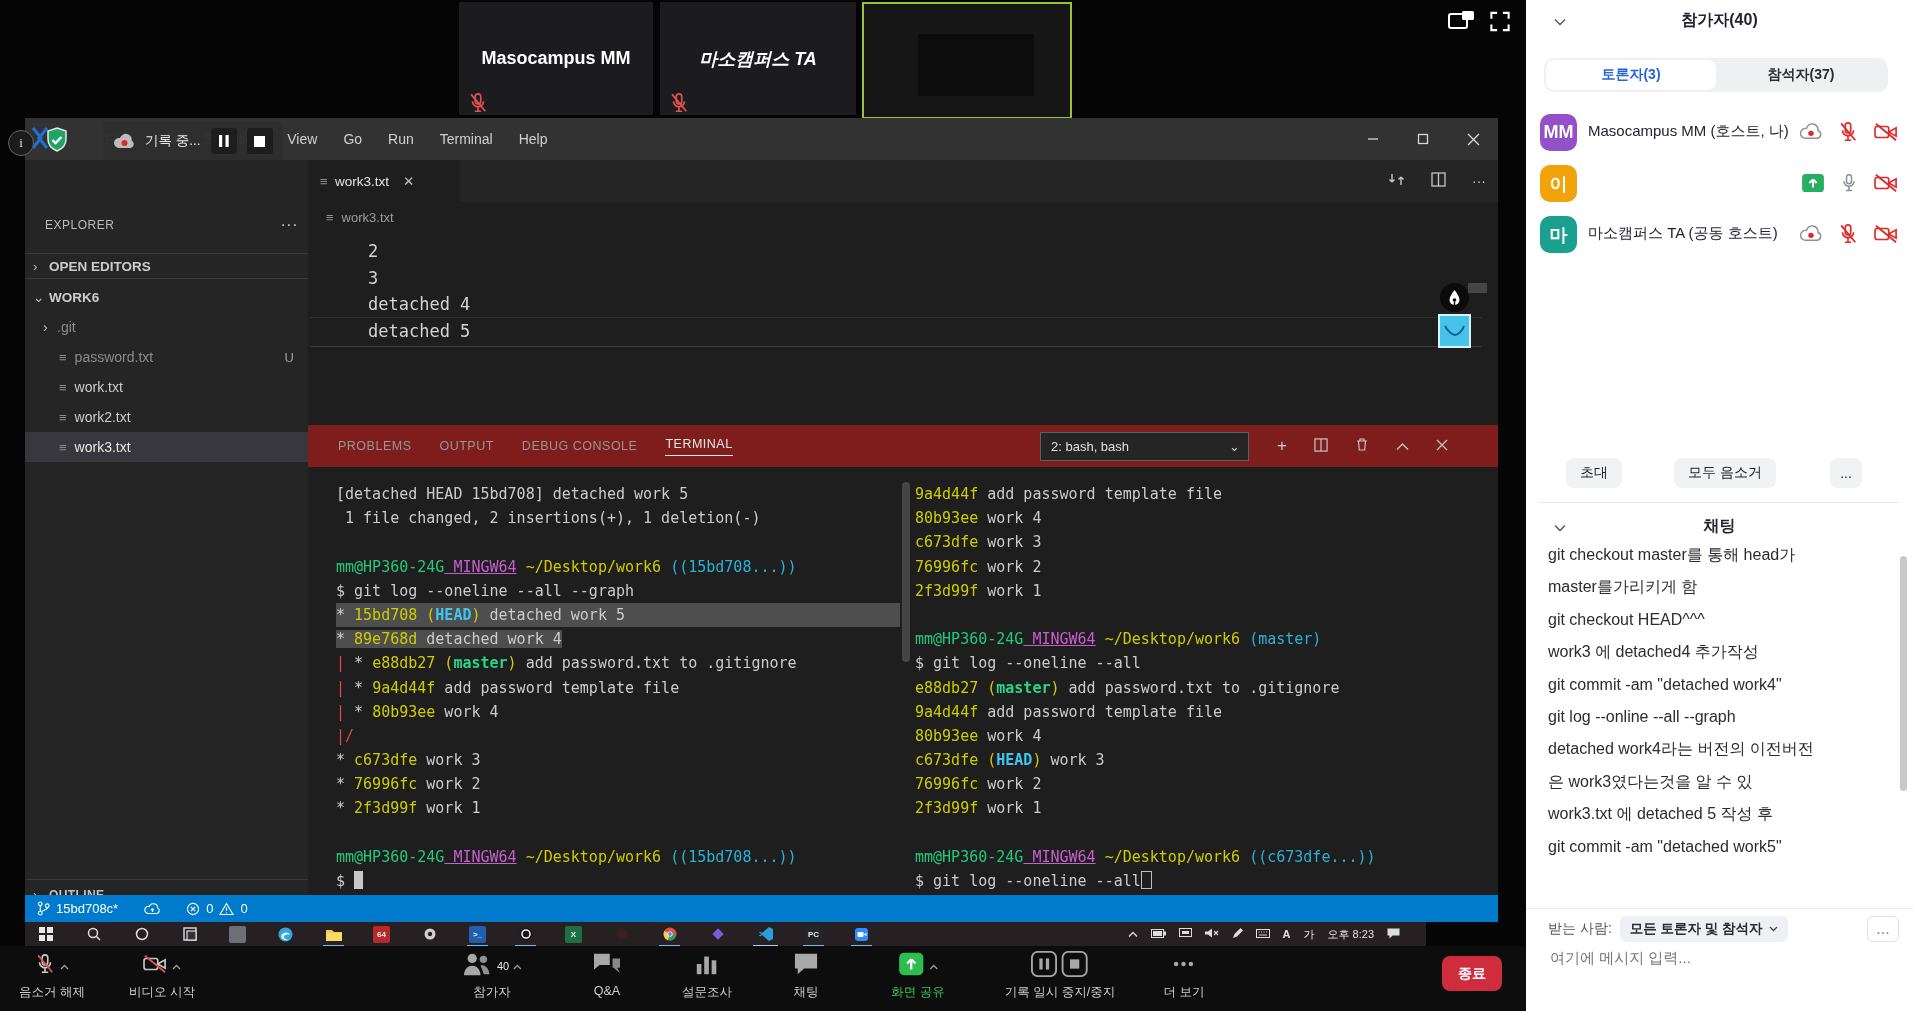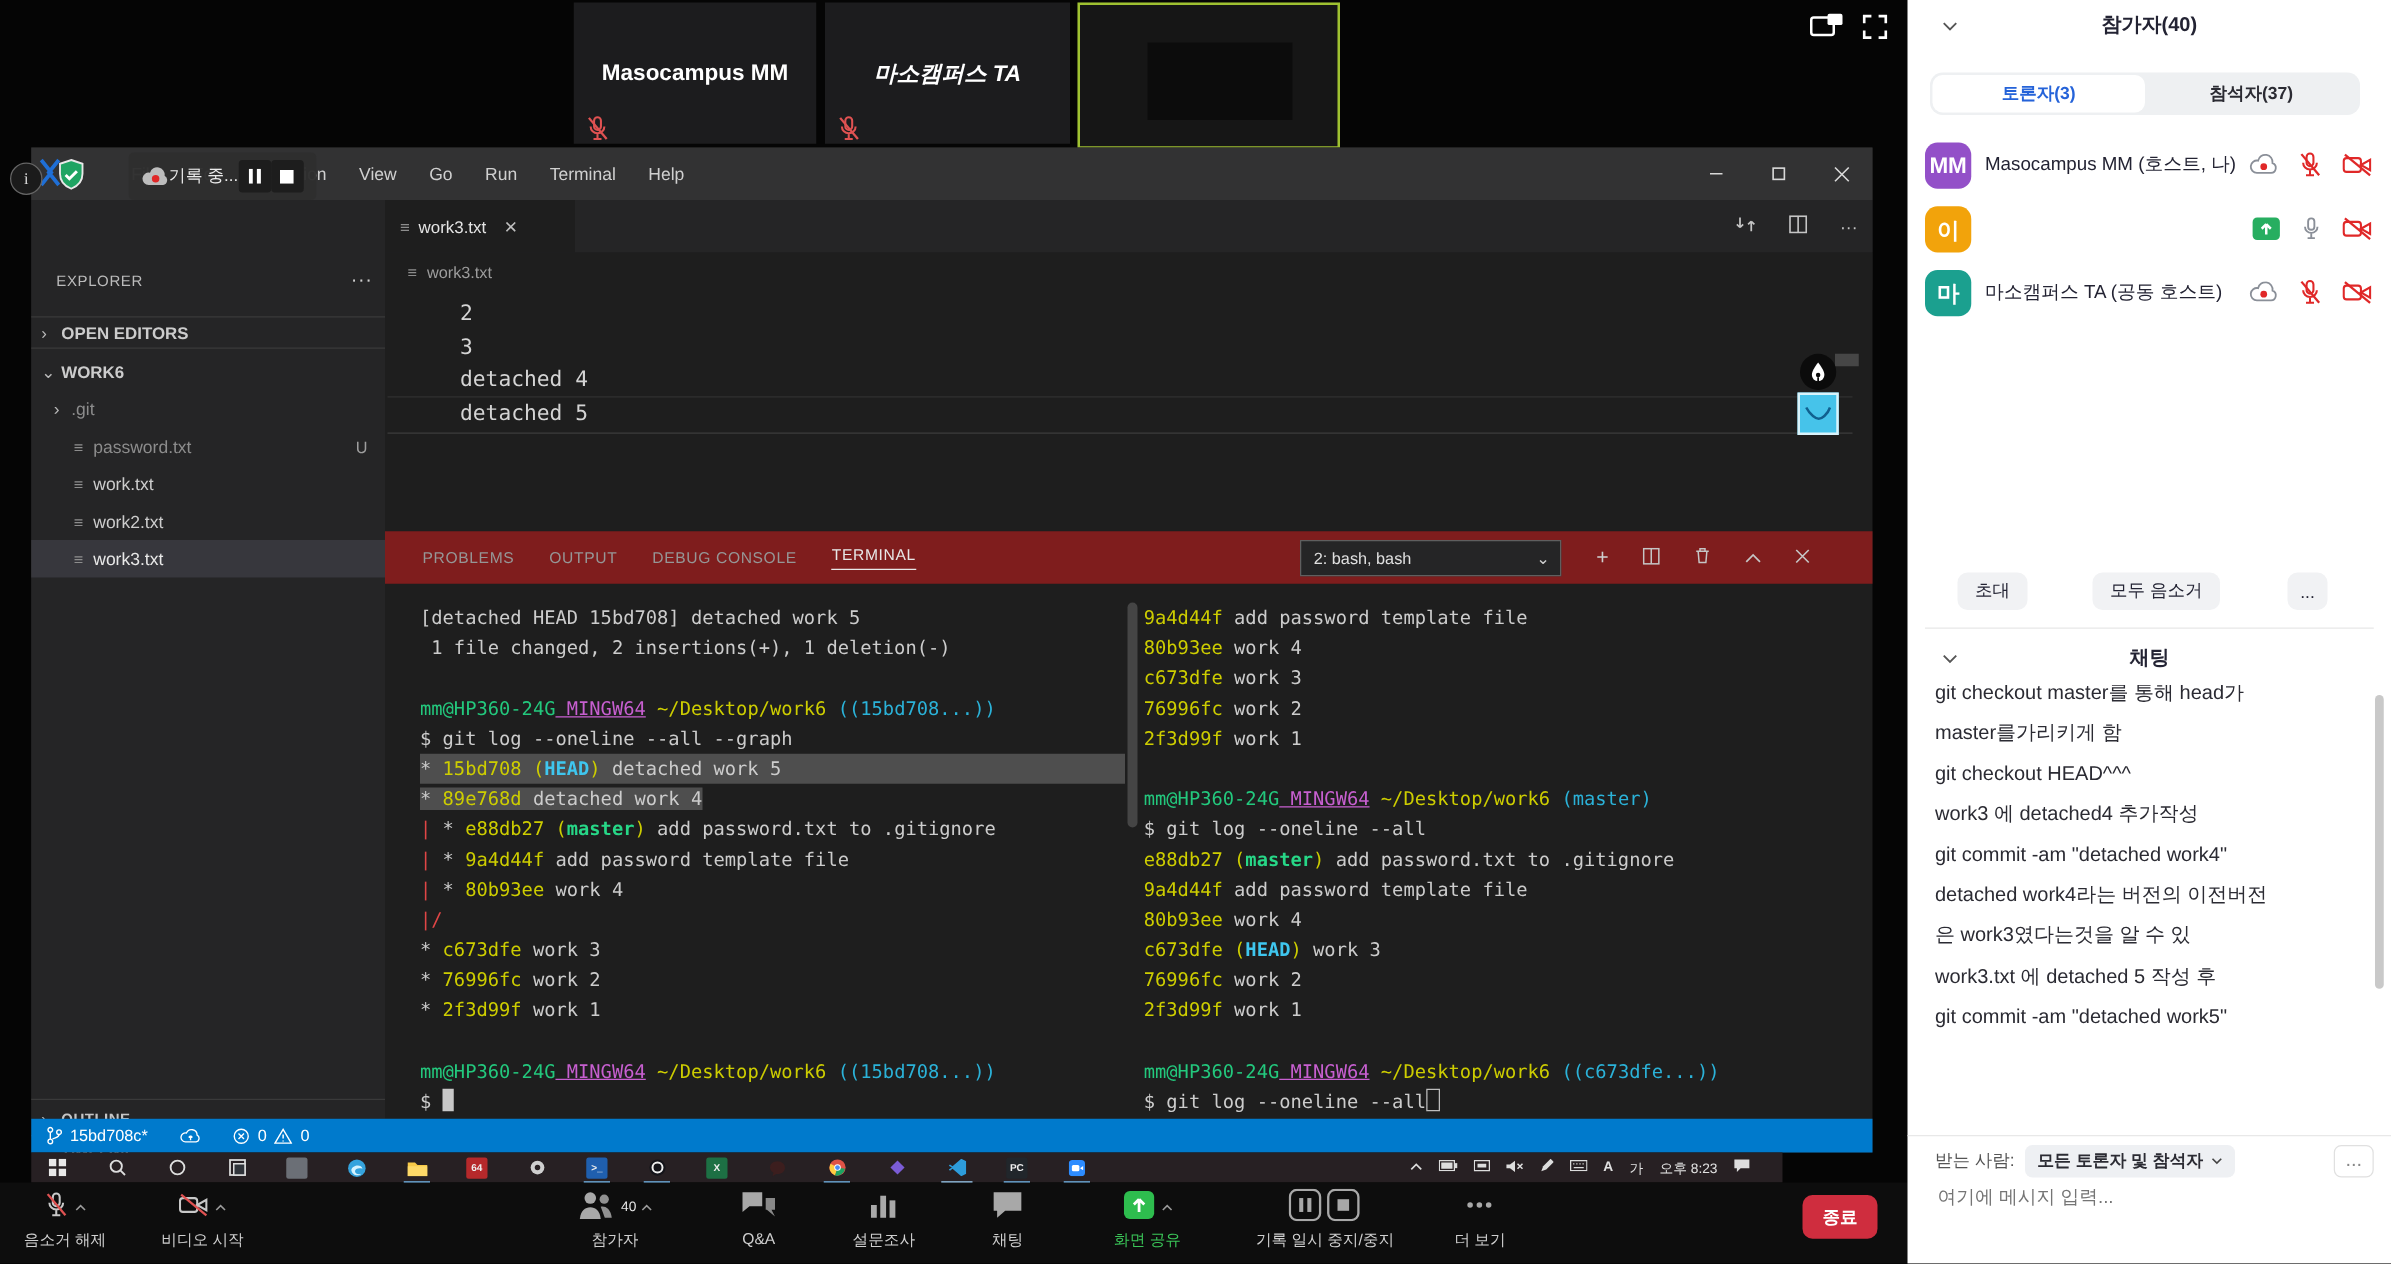--- a/index.html
+++ b/index.html
@@ -64,21 +64,21 @@
   .seg-red{color:#e04646;}
   .cursor-block{display:inline-block;width:9px;height:18px;background:#c8c8c8;vertical-align:-3px;}
   .cursor-hollow{display:inline-block;width:9px;height:16px;border:1px solid #bdbdbd;vertical-align:-3px;}
   .t-divider{position:absolute;left:877px;top:364px;width:8px;height:180px;background:#454545;border-radius:4px;}
   
   #statusbar{position:absolute;left:0;right:0;bottom:0;height:27px;background:#007acc;color:#fff;display:flex;align-items:center;font-size:13px;}
   #statusbar .sbl{display:flex;align-items:center;gap:6px;margin-left:12px;}
   #statusbar .sbgap{margin-left:26px;display:flex;align-items:center;gap:6px;}
   #statusbar .sbr{margin-left:auto;display:flex;align-items:center;gap:30px;margin-right:46px;}
   
-  #rec-pill{position:absolute;left:103px;top:122px;height:38px;background:rgba(46,46,46,.97);border-radius:4px;display:flex;align-items:center;padding:0 10px;color:#ececec;font-size:13.5px;z-index:40;}
+  #rec-pill{position:absolute;left:103px;top:122px;height:38px;background:rgba(46,46,46,.97);border-radius:4px;display:flex;align-items:center;gap:10px;padding:0 10px;color:#ececec;font-size:13.5px;z-index:40;}
   .pill-btn{width:26px;height:26px;background:#1d1d1d;border-radius:3px;display:flex;align-items:center;justify-content:center;color:#fff;}
   #ovl-info{position:absolute;left:8px;top:130px;width:24px;height:24px;border-radius:50%;background:#1b1b1b;border:1px solid #666;color:#ddd;display:flex;align-items:center;justify-content:center;font-size:13px;z-index:40;font-family:"Liberation Serif",serif;}
   #ovl-blue{position:absolute;left:30px;top:126px;z-index:39;}
   #ovl-shield{position:absolute;left:44px;top:126px;z-index:40;}
   #annot-pen{position:absolute;left:1440px;top:283px;width:29px;height:29px;border-radius:50%;background:#0b0b0b;display:flex;align-items:center;justify-content:center;z-index:40;}
   #annot-wb{position:absolute;left:1438px;top:314px;width:29px;height:30px;background:#46c3ea;border:2px solid #d9f3fb;display:flex;align-items:center;justify-content:center;z-index:40;}
   
   #taskbar{position:absolute;left:25px;top:922px;width:1401px;height:24px;background:#272023;display:flex;align-items:center;}
   .tb-item{position:relative;width:17px;height:17px;margin-left:31px;display:flex;align-items:center;justify-content:center;font-size:10px;color:#eee;flex:none;}
   .tb-item:first-child{margin-left:12px;}
@@ -677,20 +677,21 @@
     <span id="chat-chev"><svg width="12" height="8">
           <path d="M1 1.5l5 5 5-5" fill="none" stroke="#555" stroke-width="1.5"></path>
         </svg></span>
     <div id="chat-head">채팅</div>
     <div id="chat-list">
         <div class="msg">git checkout master를 통해 head가</div>
         <div class="msg">master를가리키게 함</div>
         <div class="msg">git checkout HEAD^^^</div>
         <div class="msg">work3 에 detached4 추가작성</div>
         <div class="msg">git commit -am "detached work4"</div>
+        <div class="msg">git log --online --all --graph</div>
         <div class="msg">detached work4라는 버전의 이전버전</div>
         <div class="msg">은 work3였다는것을 알 수 있</div>
         <div class="msg">work3.txt 에 detached 5 작성 후</div>
         <div class="msg">git commit -am "detached work5"</div>
       </div>
     <div id="chat-scroll"></div>
     <div id="compose-div"></div>
     <div id="to-row">
       <span>받는 사람:</span>
       <span id="to-chip">

